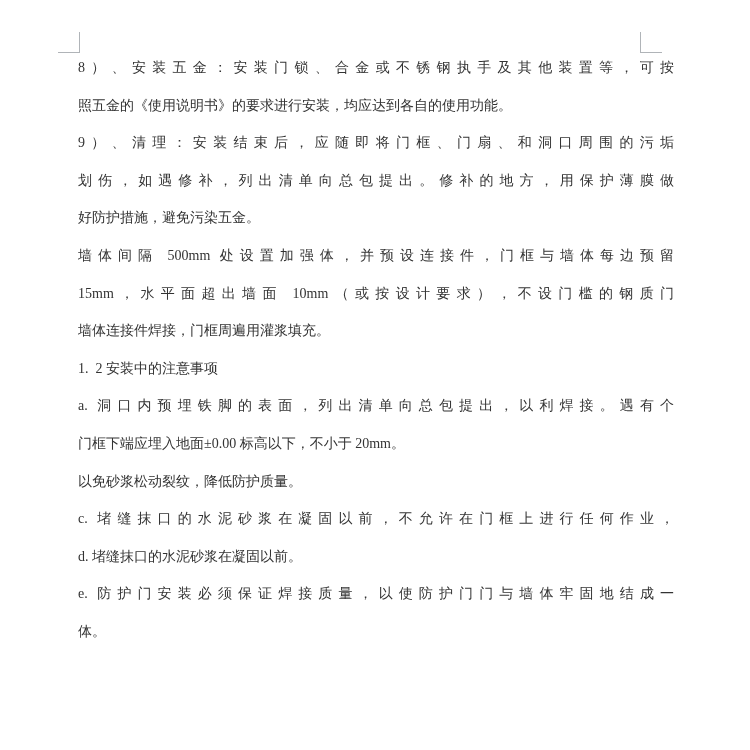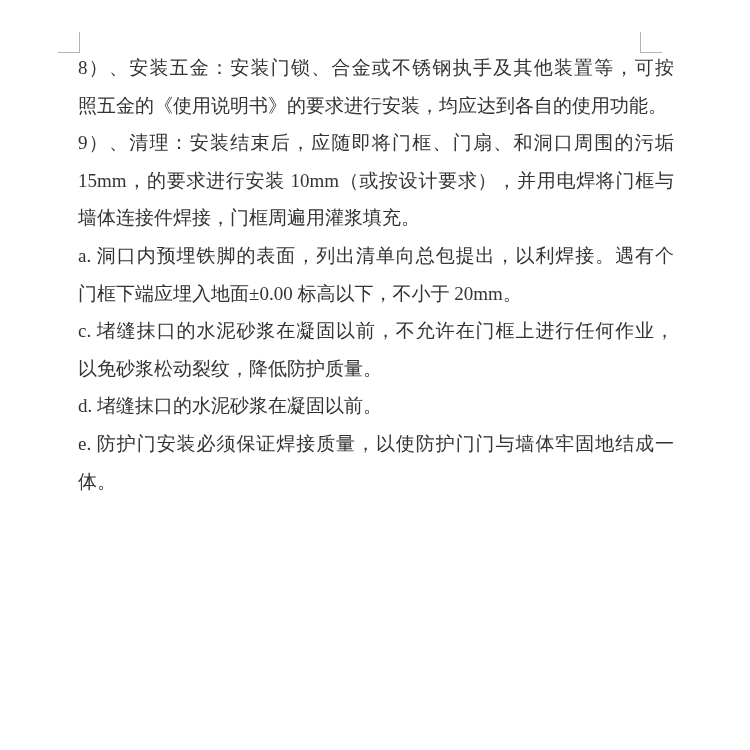--- a/index.html
+++ b/index.html
@@ -39,21 +39,21 @@
   }
   .textblock {
     position: absolute;
     left: 78px; top: 49px;
     width: 596px;
     color: var(--text-color);
   }
   .line {
     height: 37.6px;
     line-height: 37.6px;
-    font-size: 19px;
+    font-size: 14px;
     white-space: pre;        
     overflow: visible;
   }
   .line.just {
     white-space: normal;
     text-align: justify;
     text-align-last: justify;
     text-justify: inter-character;
     overflow: hidden;        
   }
@@ -61,23 +61,27 @@
 </head>
 <body>
 
 <div class="page">
   <div class="boundary-mark left"></div>
   <div class="boundary-mark right"></div>
   <div class="textblock">
       <div class="line just">8）、安装五金：安装门锁、合金或不锈钢执手及其他装置等，可按</div>
       <div class="line">照五金的《使用说明书》的要求进行安装，均应达到各自的使用功能。</div>
       <div class="line just">9）、清理：安装结束后，应随即将门框、门扇、和洞口周围的污垢</div>
-      <div class="line just">15mm，的要求进行安装 10mm（或按设计要求），并用电焊将门框与</div>
+      <div class="line just">划伤，如遇修补，列出清单向总包提出。修补的地方，用保护薄膜做</div>
+      <div class="line">好防护措施，避免污染五金。</div>
+      <div class="line just">墙体间隔 500mm 处设置加强体，并预设连接件，门框与墙体每边预留</div>
+      <div class="line just">15mm，水平面超出墙面 10mm（或按设计要求），不设门槛的钢质门</div>
       <div class="line">墙体连接件焊接，门框周遍用灌浆填充。</div>
+      <div class="line">1.  2 安装中的注意事项</div>
       <div class="line just">a. 洞口内预埋铁脚的表面，列出清单向总包提出，以利焊接。遇有个</div>
       <div class="line">门框下端应埋入地面±0.00 标高以下，不小于 20mm。</div>
+      <div class="line">以免砂浆松动裂纹，降低防护质量。</div>
       <div class="line just">c. 堵缝抹口的水泥砂浆在凝固以前，不允许在门框上进行任何作业，</div>
-      <div class="line">以免砂浆松动裂纹，降低防护质量。</div>
       <div class="line">d. 堵缝抹口的水泥砂浆在凝固以前。</div>
       <div class="line just">e. 防护门安装必须保证焊接质量，以使防护门门与墙体牢固地结成一</div>
       <div class="line">体。</div>
     </div>
 </div>
 
 </body></html>

